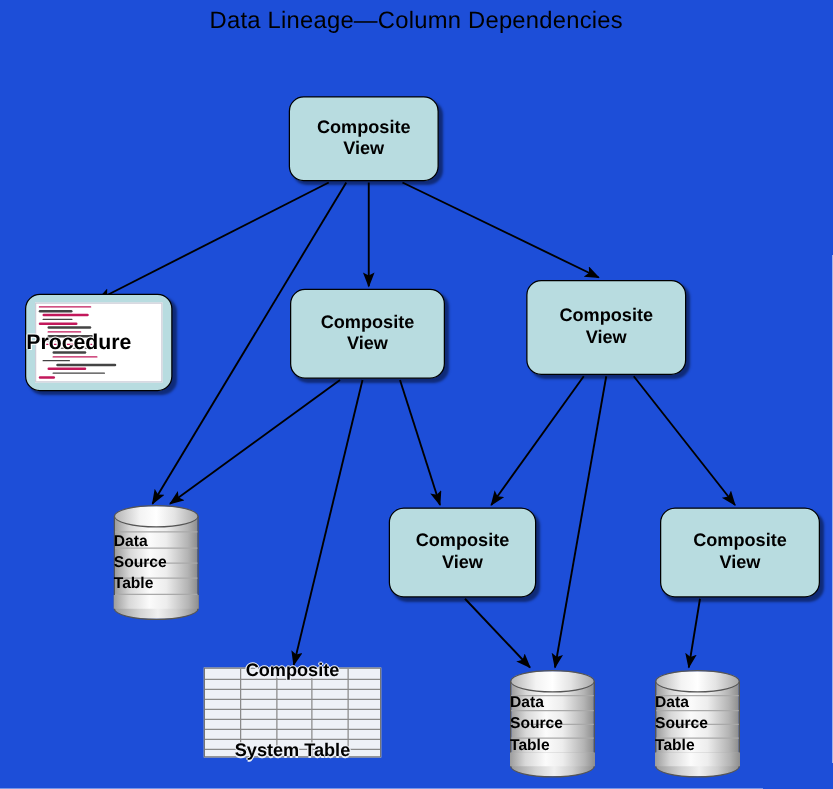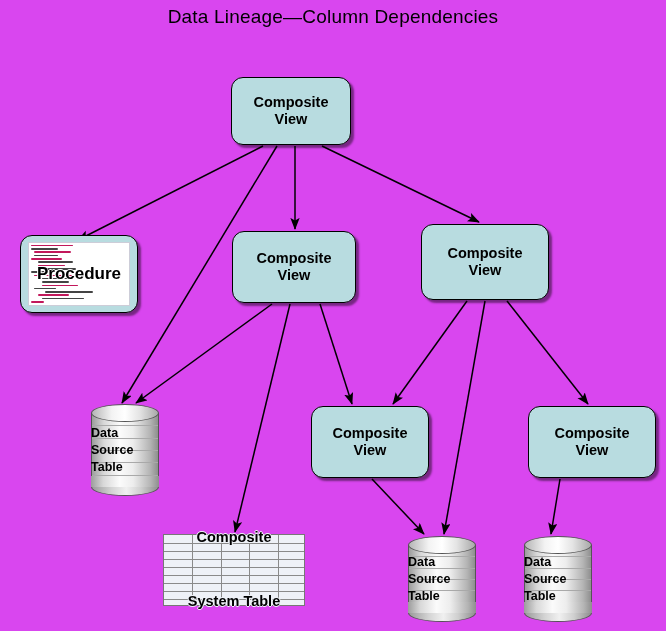--- a/index.html
+++ b/index.html
@@ -10,21 +10,21 @@
   body {
     width: 666px;
     height: 631px;
     font-family: "Liberation Sans", sans-serif;
     overflow: hidden;
   }
   #canvas {
     position: relative;
     width: 666px;
     height: 631px;
-    background: #d946ef;
+    background: #1d4ed8;
   }
   #edge-layer {
     position: absolute;
     left: 0;
     top: 0;
     width: 666px;
     height: 631px;
     pointer-events: none;
   }
   #diagram-title {
@@ -86,21 +86,20 @@
     position: absolute;
     height: 1.6px;
     border-radius: 1px;
   }
   .node-proc .node-label {
     position: absolute;
     left: 0;
     right: 0;
     top: 50%;
     transform: translateY(-50%);
-    text-align: center;
     font-size: 17px;
     font-weight: bold;
     color: #000000;
     text-shadow: 1px 1px 0 #ffffff, -1px 0 0 #ffffff, 0 -1px 0 #ffffff;
   }
 
   
   .node-cyl {
     position: absolute;
     z-index: 3;

